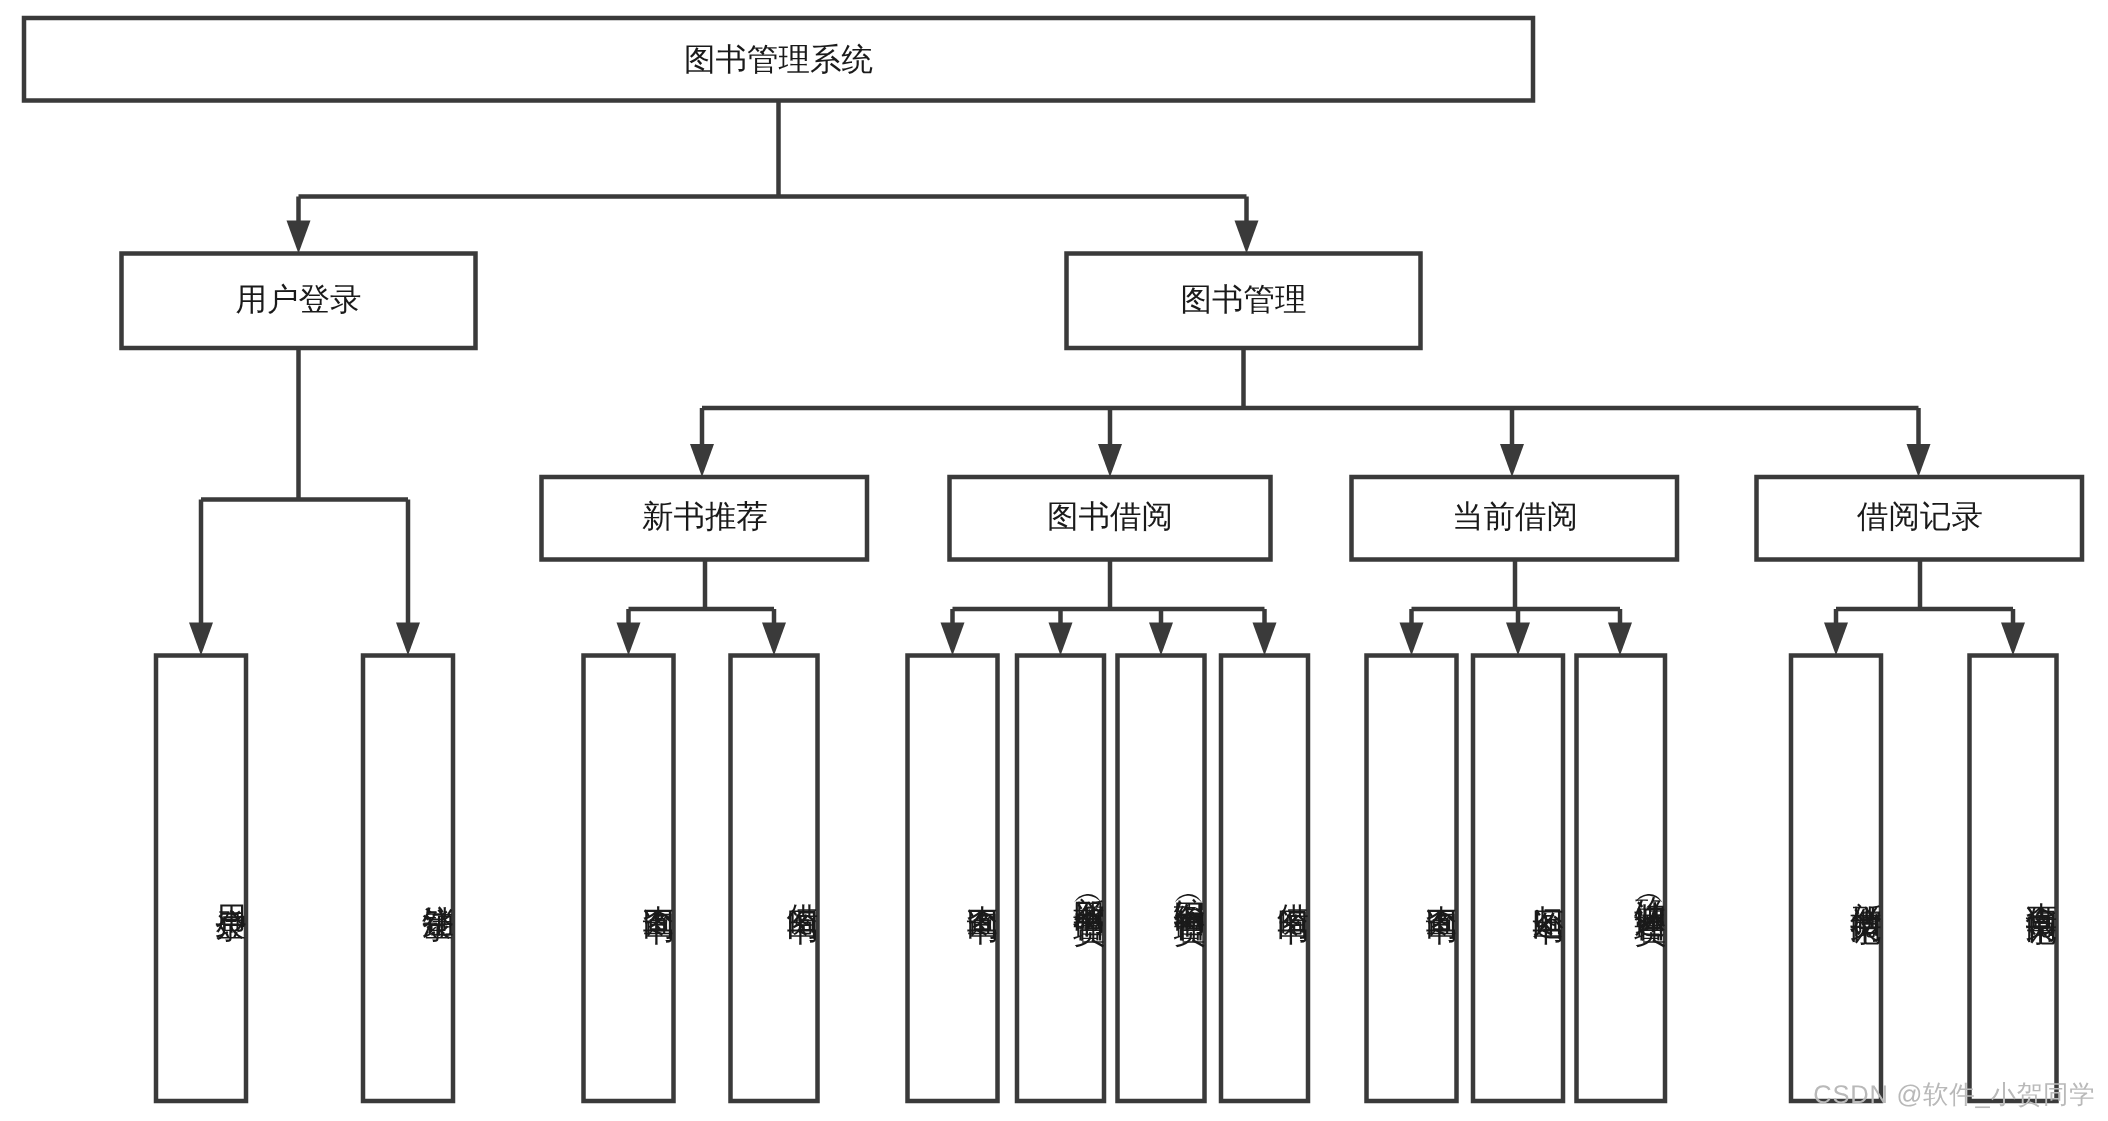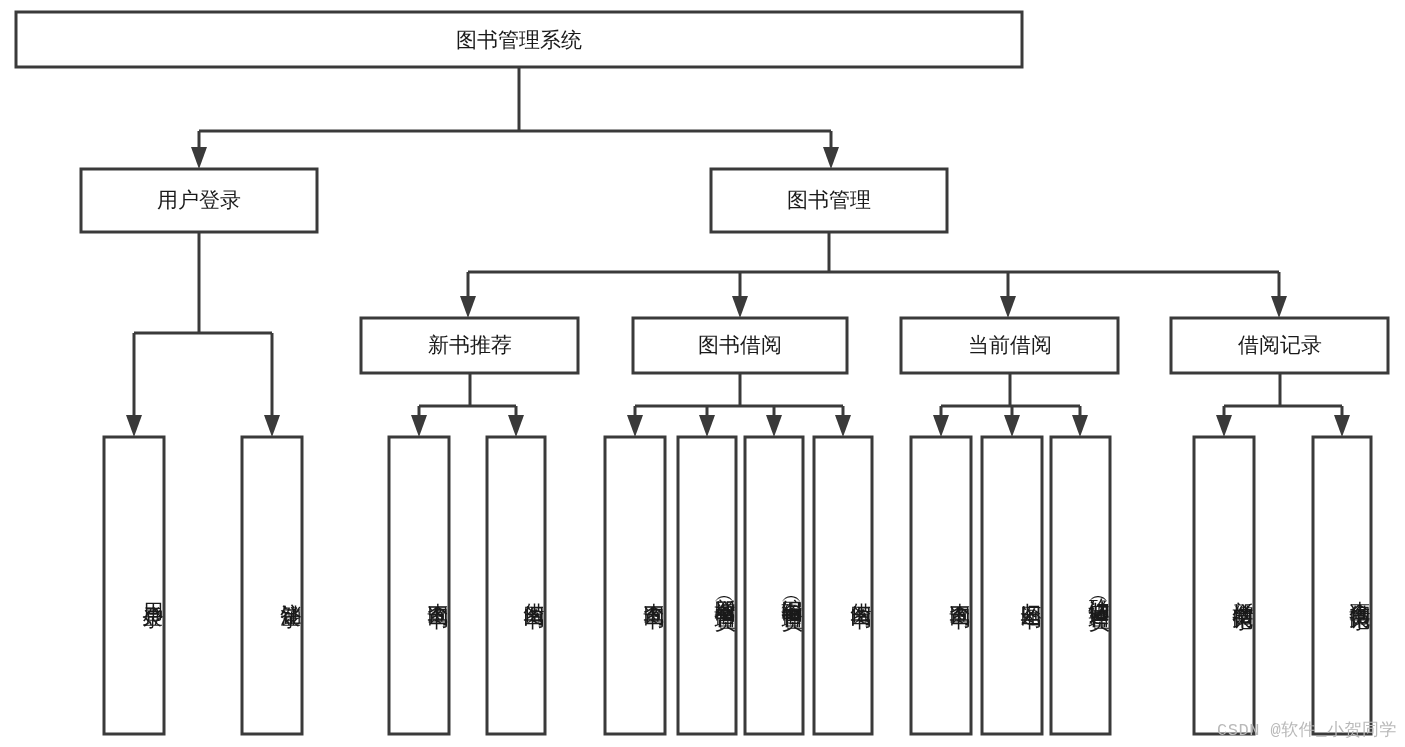--- a/index.html
+++ b/index.html
@@ -60,21 +60,21 @@
     display: flex;
     align-items: flex-start;
     justify-content: center;
     white-space: nowrap;
     pointer-events: none;
   }
   .watermark {
     position: absolute;
     right: 8px;
     bottom: 6px;
-    font-family: Liberation Mono, monospace;
+    font-family: Liberation Sans, sans-serif;
     font-size: 17px;
     color: #b9b9b9;
     letter-spacing: 0.5px;
     white-space: nowrap;
   }
 </style>
 </head>
 <body>
 
 <div id="diagram-root">

